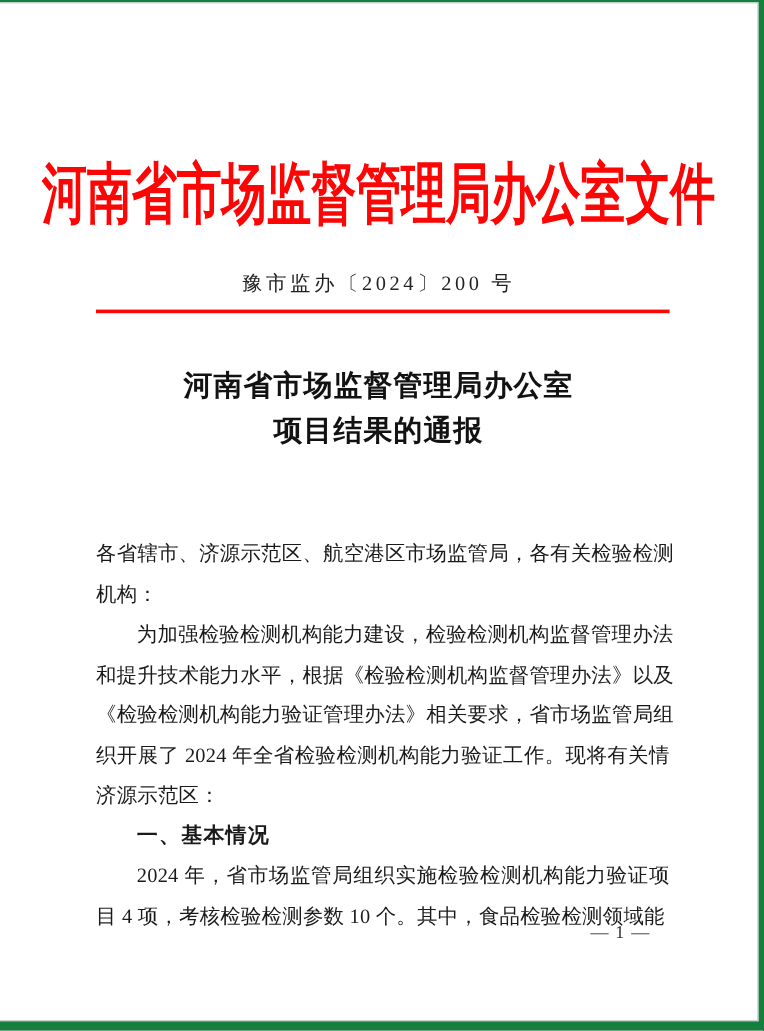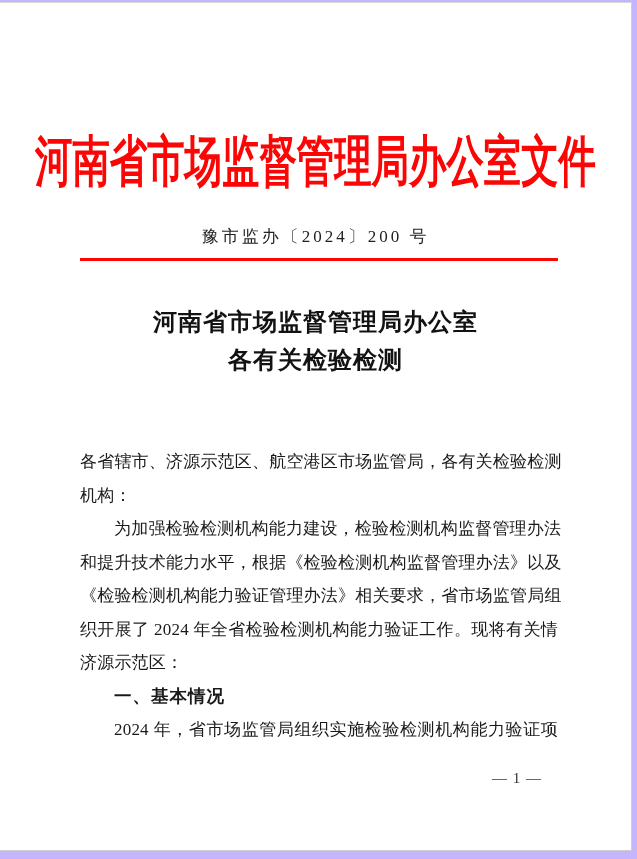--- a/index.html
+++ b/index.html
@@ -8,21 +8,21 @@
     width: 637px;
     height: 859px;
     background: #ececec;
     overflow: hidden;
     font-family: "Liberation Serif", "DejaVu Serif", serif;
   }
   .canvas {
     position: relative;
     width: 637px;
     height: 859px;
-    background: #c4b5fd;
+    background: #15803d;
   }
   .page {
     position: absolute;
     left: 0;
     top: 2px;
     width: 632px;
     height: 849px;
     background: #ffffff;
     border-top: 1px solid #d6d6d6;
     border-right: 1px solid #cfcfcf;
@@ -130,30 +130,31 @@
     <div class="red-header">
       <span class="red-header-text">河南省市场监督管理局办公室文件</span>
     </div>
 
     <div class="doc-number">豫市监办〔2024〕200 号</div>
 
     <div class="red-rule"></div>
 
     <div class="doc-title">
       <div class="title-line">河南省市场监督管理局办公室</div>
-      <div class="title-line">各有关检验检测</div>
+      <div class="title-line">项目结果的通报</div>
     </div>
 
     <div class="body-block">
         <div class="line">各省辖市、济源示范区、航空港区市场监管局，各有关检验检测</div>
         <div class="line last">机构：</div>
         <div class="line indent">为加强检验检测机构能力建设，检验检测机构监督管理办法</div>
         <div class="line">和提升技术能力水平，根据《检验检测机构监督管理办法》以及</div>
         <div class="line">《检验检测机构能力验证管理办法》相关要求，省市场监管局组</div>
         <div class="line">织开展了 2024 年全省检验检测机构能力验证工作。现将有关情</div>
         <div class="line last">济源示范区：</div>
         <div class="line heading indent last">一、基本情况</div>
         <div class="line indent">2024 年，省市场监管局组织实施检验检测机构能力验证项</div>
+        <div class="line last">目 4 项，考核检验检测参数 10 个。其中，食品检验检测领域能</div>
       </div>
 
     <div class="page-number">— 1 —</div>
   </div>
 </div>
 
 </body></html>

